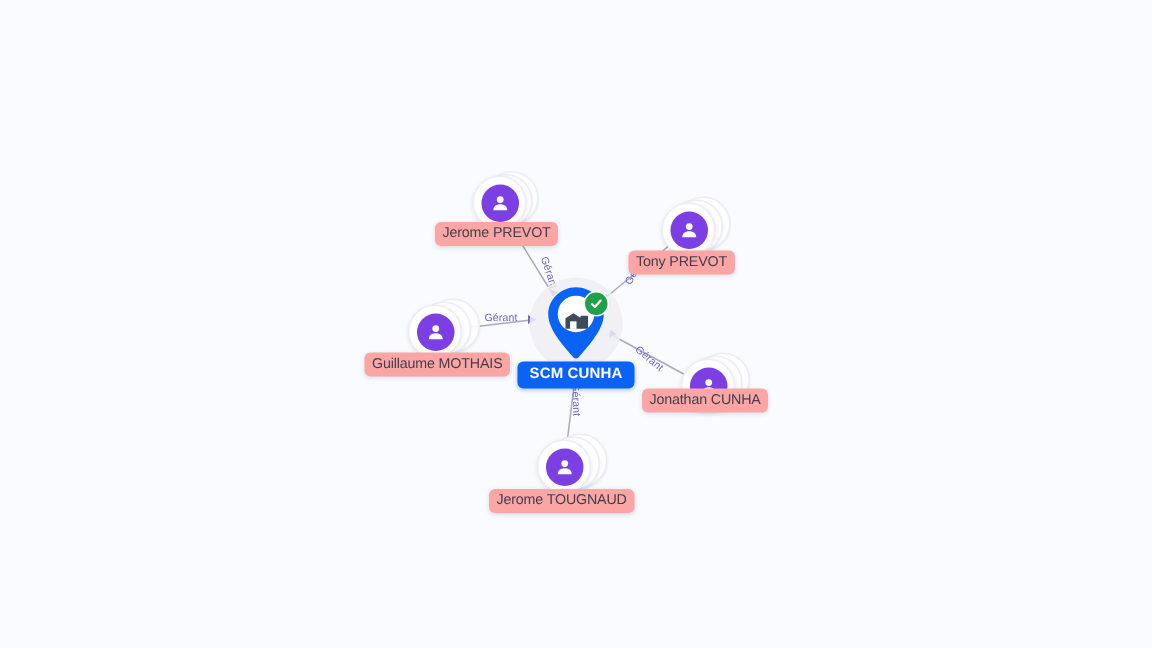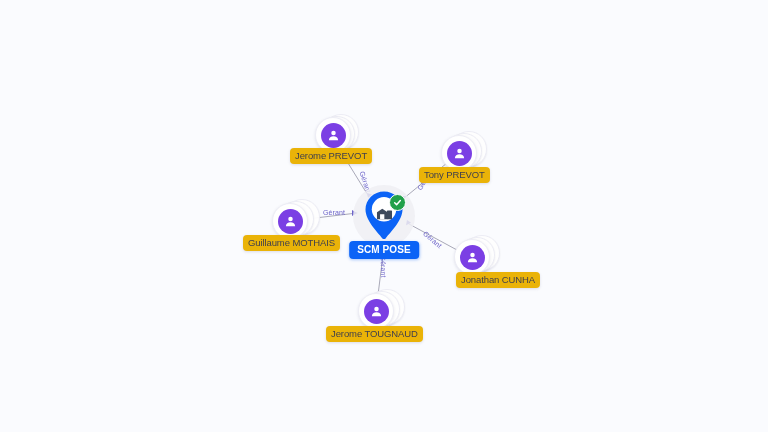--- a/index.html
+++ b/index.html
@@ -67,21 +67,21 @@
     border-radius: 50%;
     background: #7b3fe4;
     display: flex;
     align-items: center;
     justify-content: center;
   }
   .avatar-disc svg { display: block; }
 
   .name-label {
     position: absolute;
-    background: #eab308;
+    background: #fca5a5;
     border-radius: 4px;
     padding: 2px 5px 3px 5px;
     font-size: 9.5px;
     color: #3f3f4d;
     white-space: nowrap;
     box-shadow: 0 1px 3px rgba(60,60,110,.16);
     z-index: 6;
     letter-spacing: -0.1px;
   }
 
@@ -219,21 +219,21 @@
     <div class="stack s3" style="left:-7px;  top:-21px;"></div>
     <div class="stack s2" style="left:-12px; top:-19px;"></div>
     <div class="avatar-circle" style="left:-17px; top:-17px;">
       <div class="avatar-disc">
         <svg width="15" height="15" viewBox="0 0 24 24" fill="#ffffff">
           <circle cx="12" cy="8" r="3.6"></circle>
           <path d="M4.6 19.4c0-4.1 3.4-6.3 7.4-6.3s7.4 2.2 7.4 6.3z"></path>
         </svg>
       </div>
     </div>
-    <div class="name-label" style="left:-43px; top:16px;margin-left:28px;">Jonathan CUNHA</div>
+    <div class="name-label" style="left:-43px; top:3px;">Jonathan CUNHA</div>
   </div>
 
   <div class="person" style="left:375px; top:310px;">
     <div class="stack s3" style="left:-6px;  top:-21px;"></div>
     <div class="stack s2" style="left:-11px; top:-19px;"></div>
     <div class="avatar-circle" style="left:-17px; top:-17px;">
       <div class="avatar-disc">
         <svg width="15" height="15" viewBox="0 0 24 24" fill="#ffffff">
           <circle cx="12" cy="8" r="3.6"></circle>
           <path d="M4.6 19.4c0-4.1 3.4-6.3 7.4-6.3s7.4 2.2 7.4 6.3z"></path>
@@ -262,16 +262,16 @@
         <rect x="6.4" y="14.2" width="5.4" height="6.3" fill="#ffffff"></rect>
       </svg>
     </div>
 
     <div class="check-badge">
       <svg width="9" height="9" viewBox="0 0 24 24" fill="none" stroke="#ffffff" stroke-width="4" stroke-linecap="round" stroke-linejoin="round">
         <path d="M4.5 12.8 L9.6 17.8 L19.5 6.6"></path>
       </svg>
     </div>
 
-    <div id="company-label">SCM POSE</div>
+    <div id="company-label">SCM CUNHA</div>
   </div>
 
 </div>
 
 </body></html>

